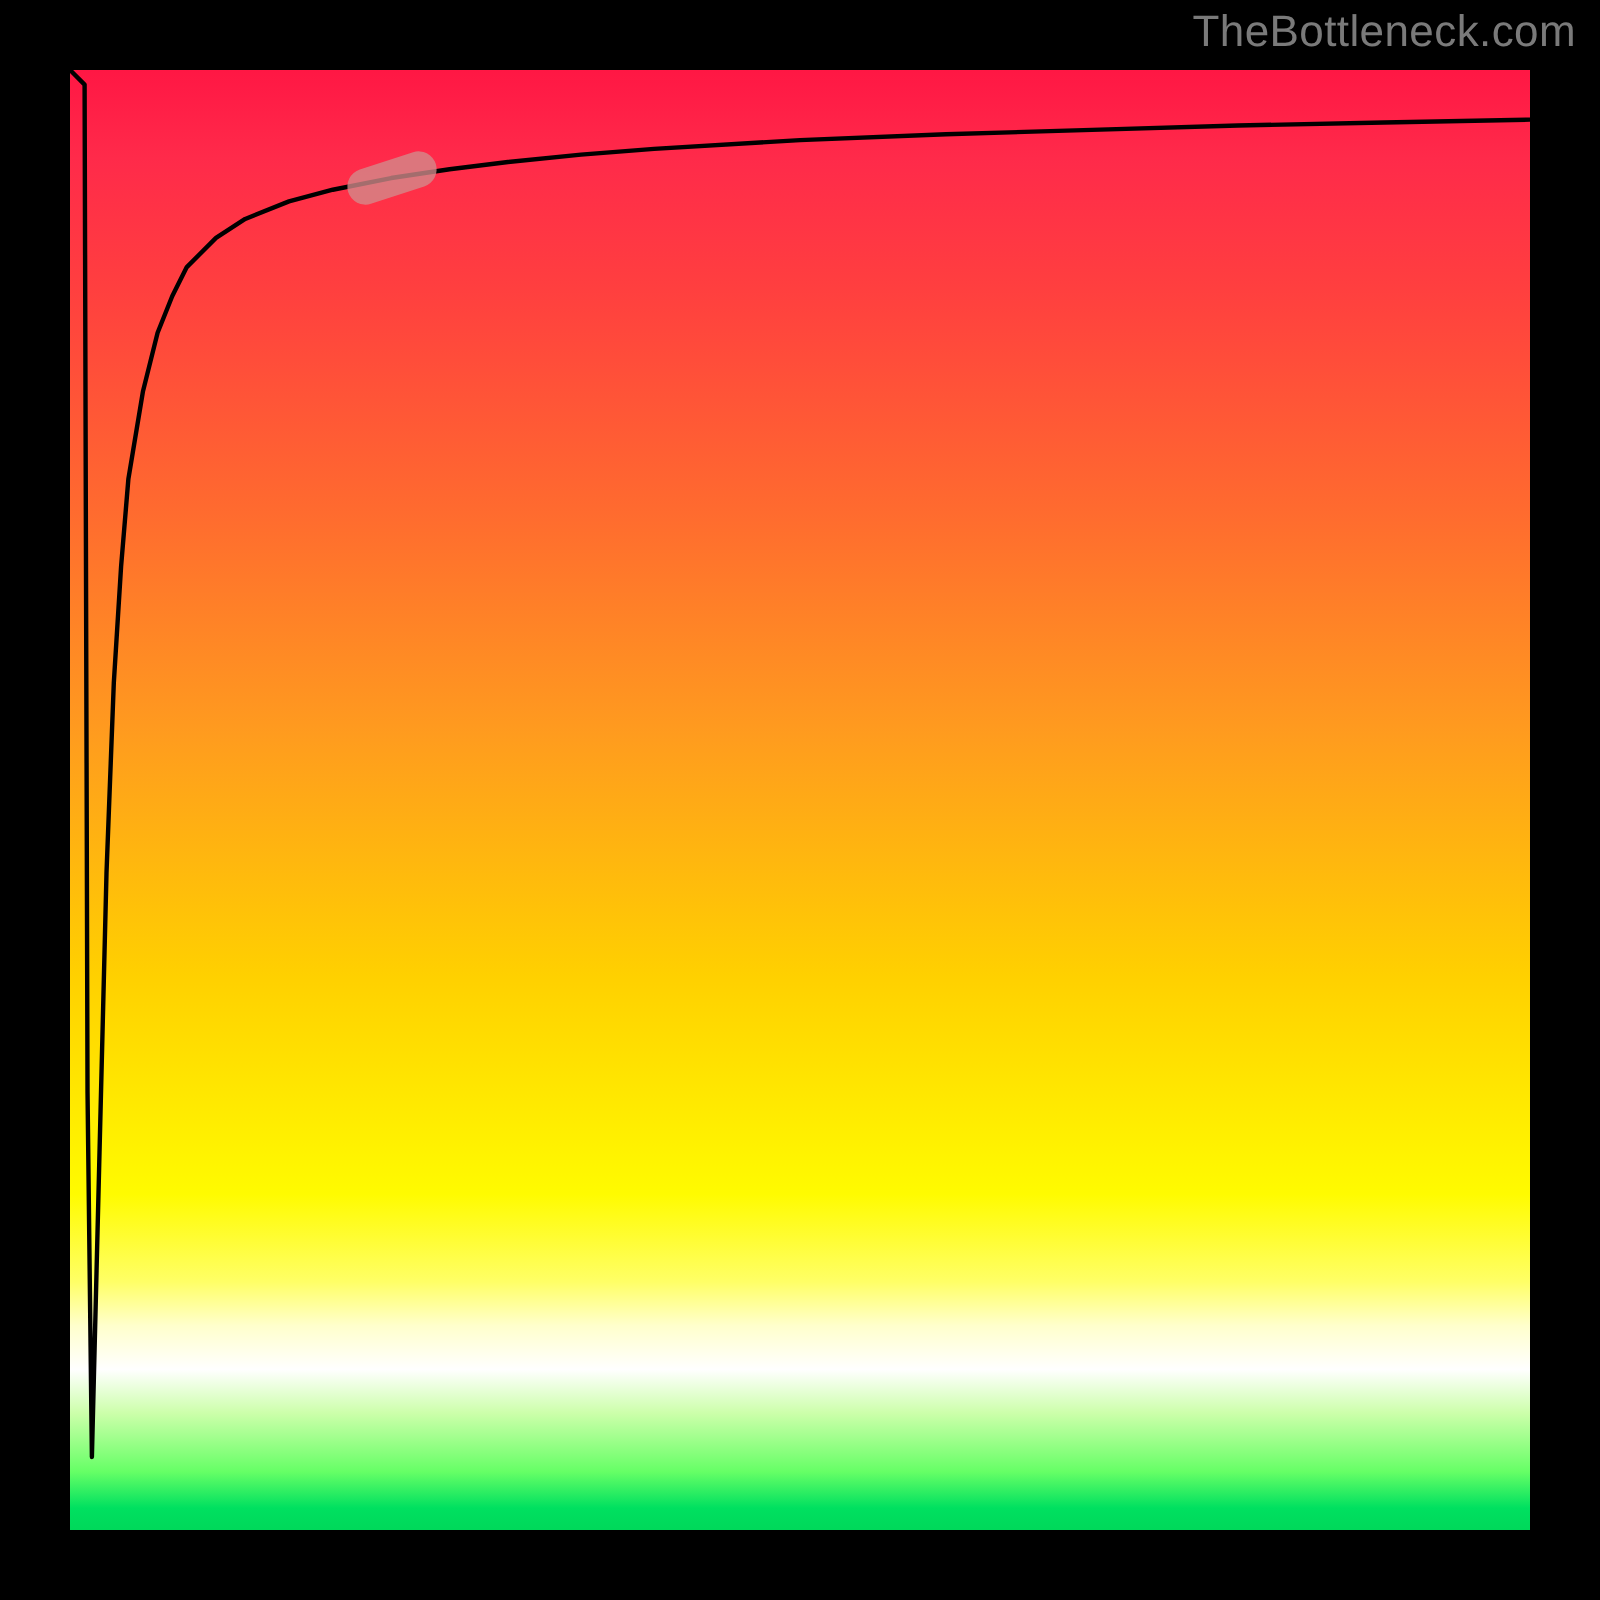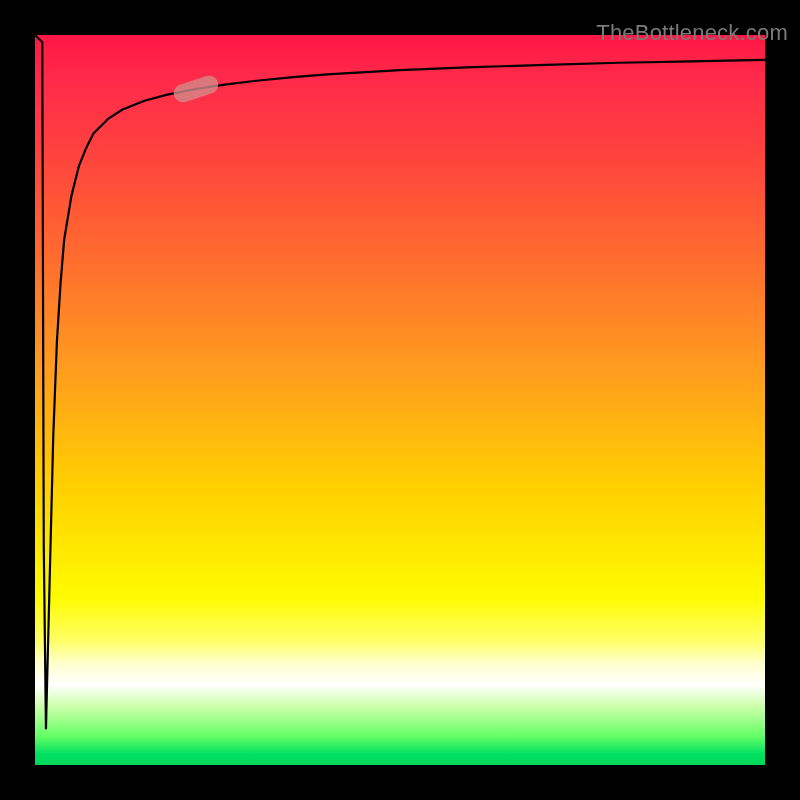--- a/index.html
+++ b/index.html
@@ -37,21 +37,21 @@
       #ffffcc 86%,
       #ffffff 89%,
       #ccffaa 92%,
       #66ff66 96%,
       #00e060 98.5%,
       #00d85a 100%
     );
   }
   .watermark {
     position: absolute;
-    top: 20px;
+    top: 3px;
     right: 12px;
     font-size: 22px;
     color: #7a7a7a;
     letter-spacing: 0.2px;
     font-weight: 500;
     pointer-events: none;
   }
   svg.curve {
     position: absolute;
     left: 0;

